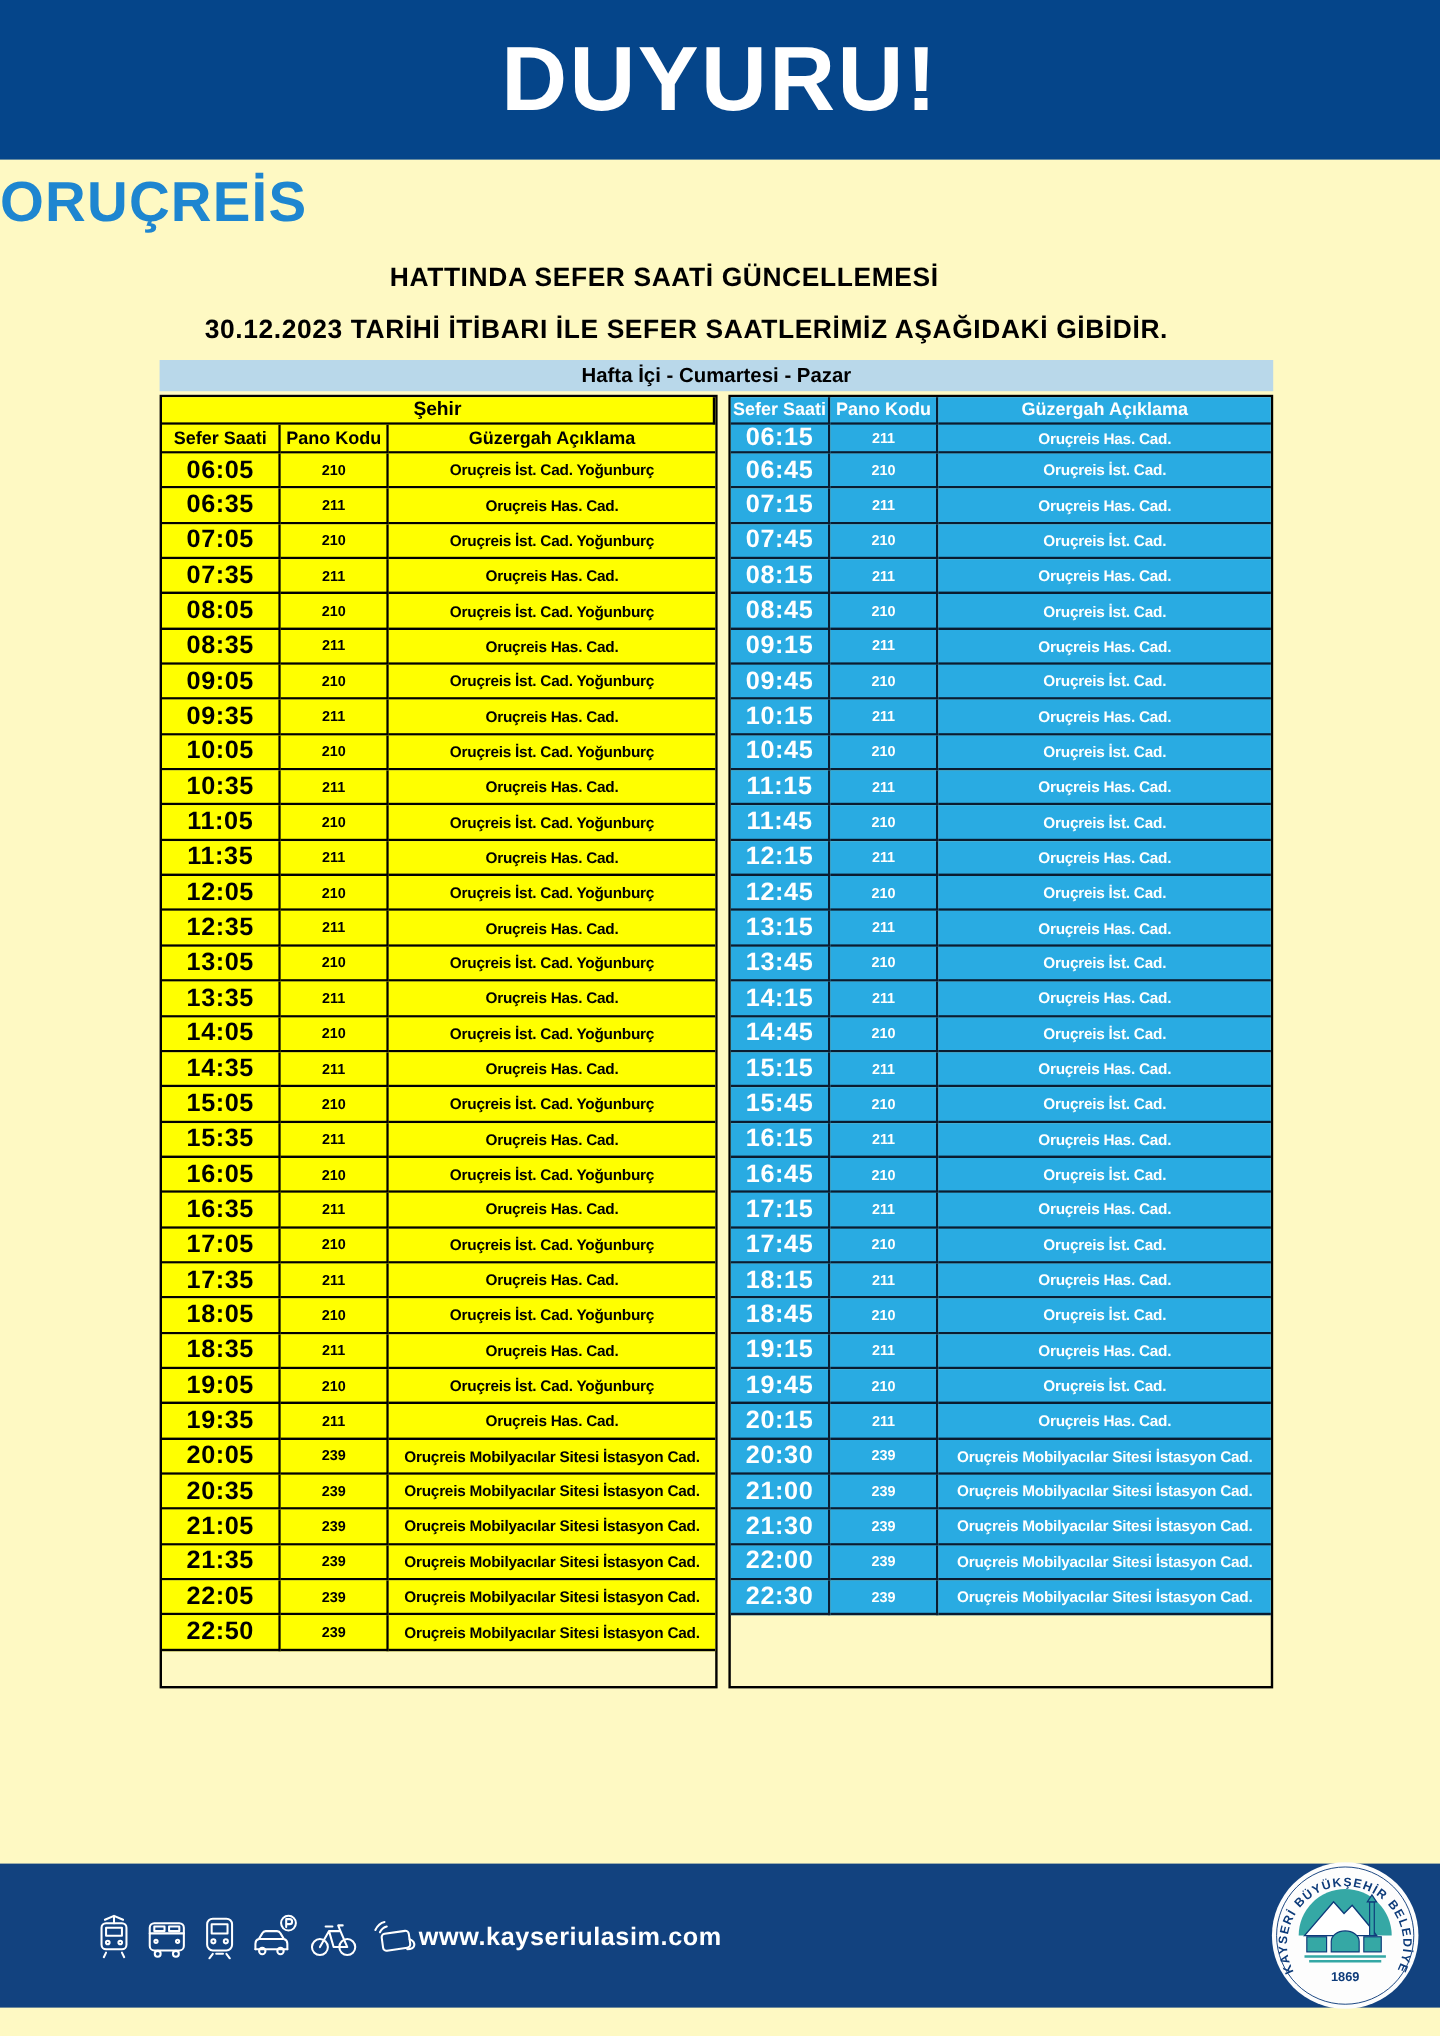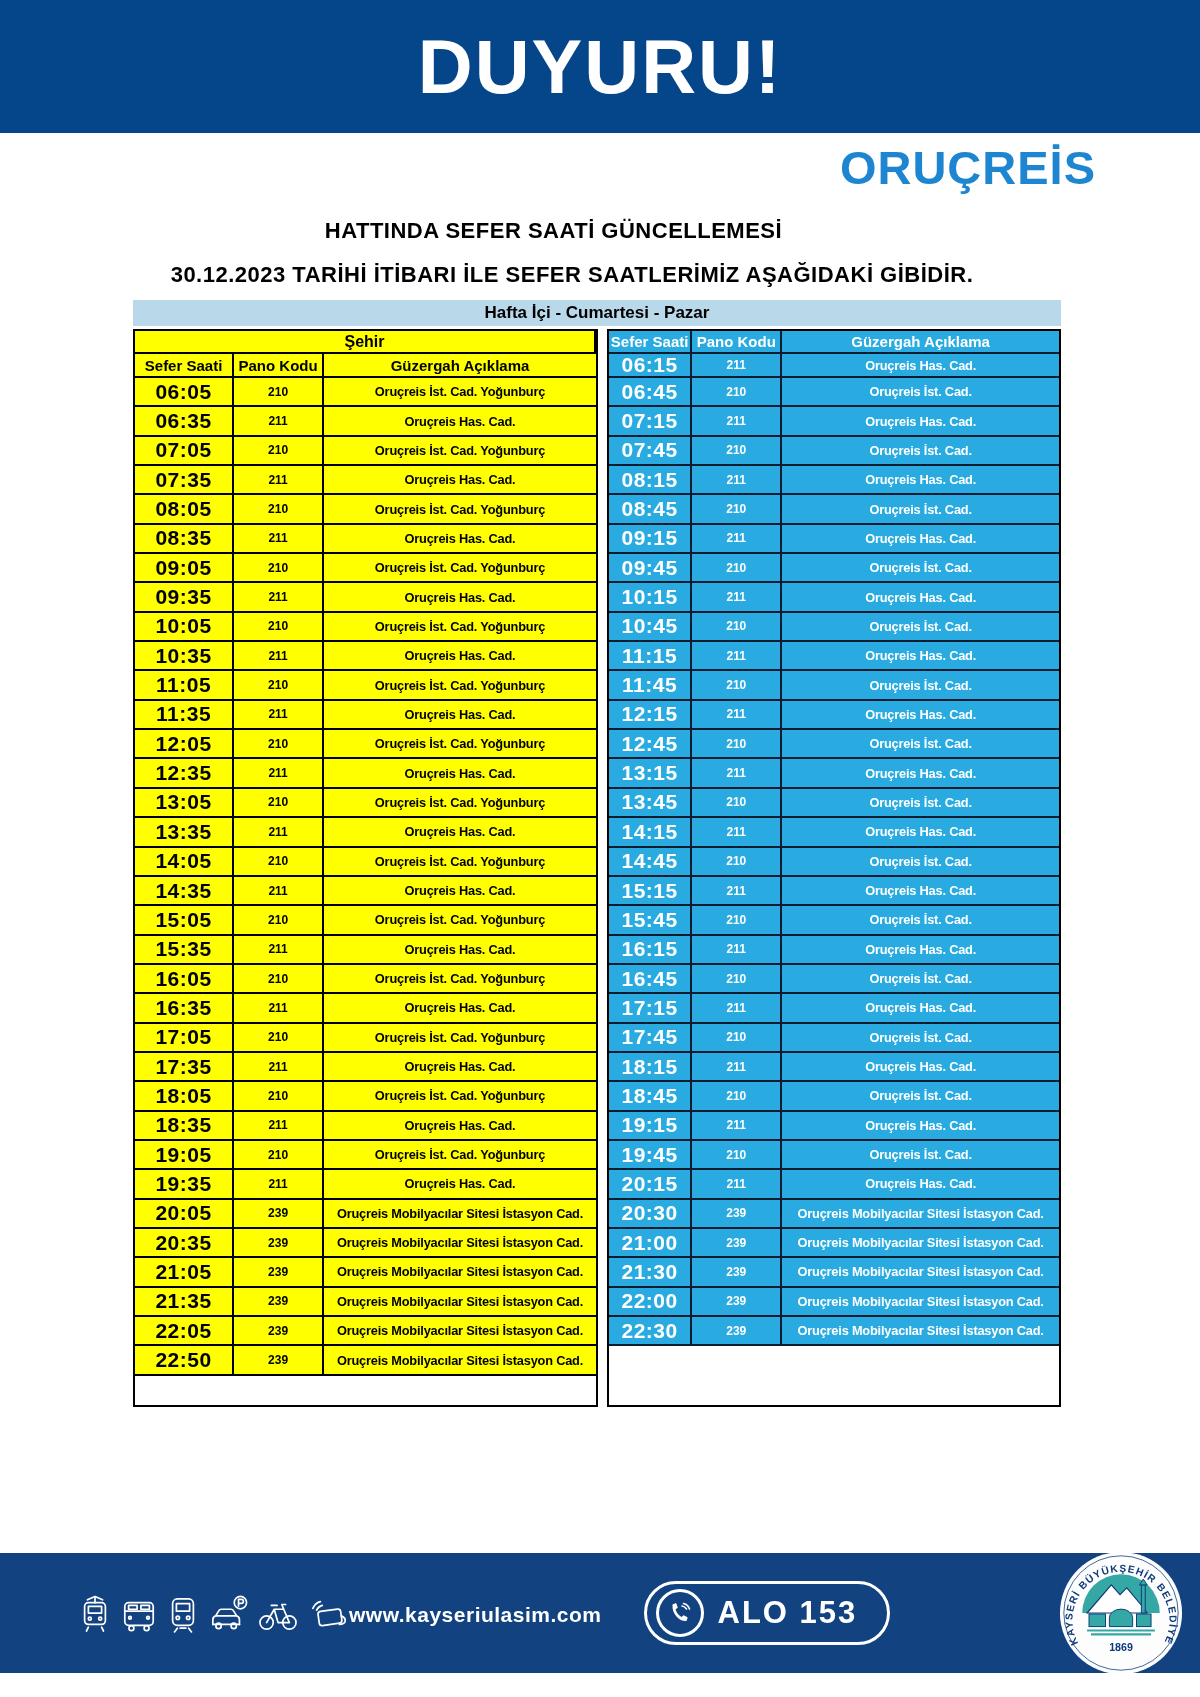--- a/index.html
+++ b/index.html
@@ -1,33 +1,33 @@
 <!DOCTYPE html>
 <html><head>
 <meta charset="utf-8">
 <style>
   html,body { margin:0; padding:0; background:#e8e8e8; }
   #page {
     position:relative; width:1200px; height:1697px; margin:0 auto;
-    background:#ffffff; overflow:hidden;
+    background:#fef9c3; overflow:hidden;
     font-family:"Liberation Sans", sans-serif;
   }
 
   
   .banner {
     position:absolute; top:0; left:0; width:1200px; height:133px;
     background:#05458a; display:flex; align-items:center; justify-content:center;
   }
   .banner-title {
     color:#ffffff; font-size:76px; font-weight:800; letter-spacing:2px; line-height:1;
   }
 
   .line-name {
-    position:absolute; top:140px; left:0; width:1056px; text-align:right;
-    color:#1e86d0; font-size:47px; font-weight:800; letter-spacing:1px;padding-left:40px;
+    position:absolute; top:140px; left:0; width:1056px; text-align:left;
+    color:#1e86d0; font-size:47px; font-weight:800; letter-spacing:1px;
   }
   .subtitle {
     position:absolute; top:218px; left:0; width:1107px; text-align:center;
     color:#000; font-size:22px; font-weight:700; letter-spacing:0.5px;
   }
   .dateline {
     position:absolute; top:262px; left:0; width:1144px; text-align:center;
     color:#000; font-size:22px; font-weight:700; letter-spacing:0.5px;
   }
 
@@ -385,29 +385,20 @@
         </svg>
         <svg width="42" height="38" viewBox="0 0 44 40" fill="none" stroke="#fff" stroke-width="1.8" stroke-linecap="round" stroke-linejoin="round">
           <path d="M6 14 q3-6 8-7 M10 16 q2-4 6-5"></path>
           <rect x="12" y="16" width="24" height="15" rx="3" transform="rotate(-8 24 23)"></rect>
           <path d="M36 22 q5 2 4 6 q-1 3-6 3"></path>
         </svg>
       </div>
       <div class="website">www.kayseriulasim.com</div>
     </div>
 
-    <div class="alo-pill">
-      <div class="alo-phone">
-        <svg width="24" height="24" viewBox="0 0 24 24">
-          <path d="M4.5 3.5 L8 2 q1 2 1.8 4.5 L7.5 8.5 q1.5 4.5 6 7.5 l2-1.8 q2.3 1 4.2 2.3 L18.5 20 q-5.5 0.5-10-4.5 T4.5 3.5 Z" fill="#ffffff"></path>
-          <path d="M14 5 q3 0.5 4.5 3 M15.5 2.5 q4.5 1 6 5.5" fill="none" stroke="#ffffff" stroke-width="1.6" stroke-linecap="round"></path>
-        </svg>
-      </div>
-      <div class="alo-text">ALO 153</div>
-    </div>
 
     <svg class="seal" width="126" height="126" viewBox="0 0 130 130">
       <circle cx="65" cy="65" r="63" fill="#fdfdfd"></circle>
       <circle cx="65" cy="65" r="59" fill="none" stroke="#0d3b7a" stroke-width="0.8"></circle>
       <defs>
         <path id="sealArc" d="M 22 98 A 50 50 0 1 1 108 98"></path>
       </defs>
       <text font-size="10.5" font-weight="bold" fill="#0d3b7a" letter-spacing="1.2">
         <textPath href="#sealArc" startOffset="2">KAYSERİ BÜYÜKŞEHİR BELEDİYESİ</textPath>
       </text>

